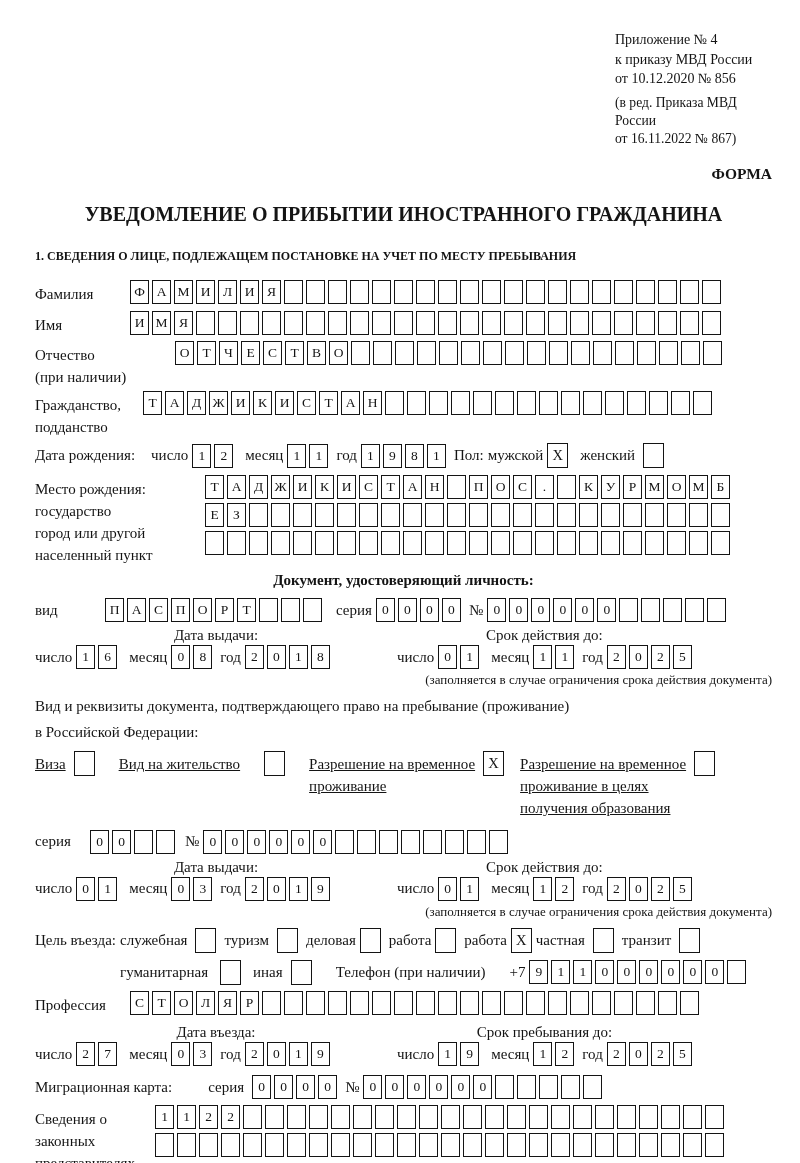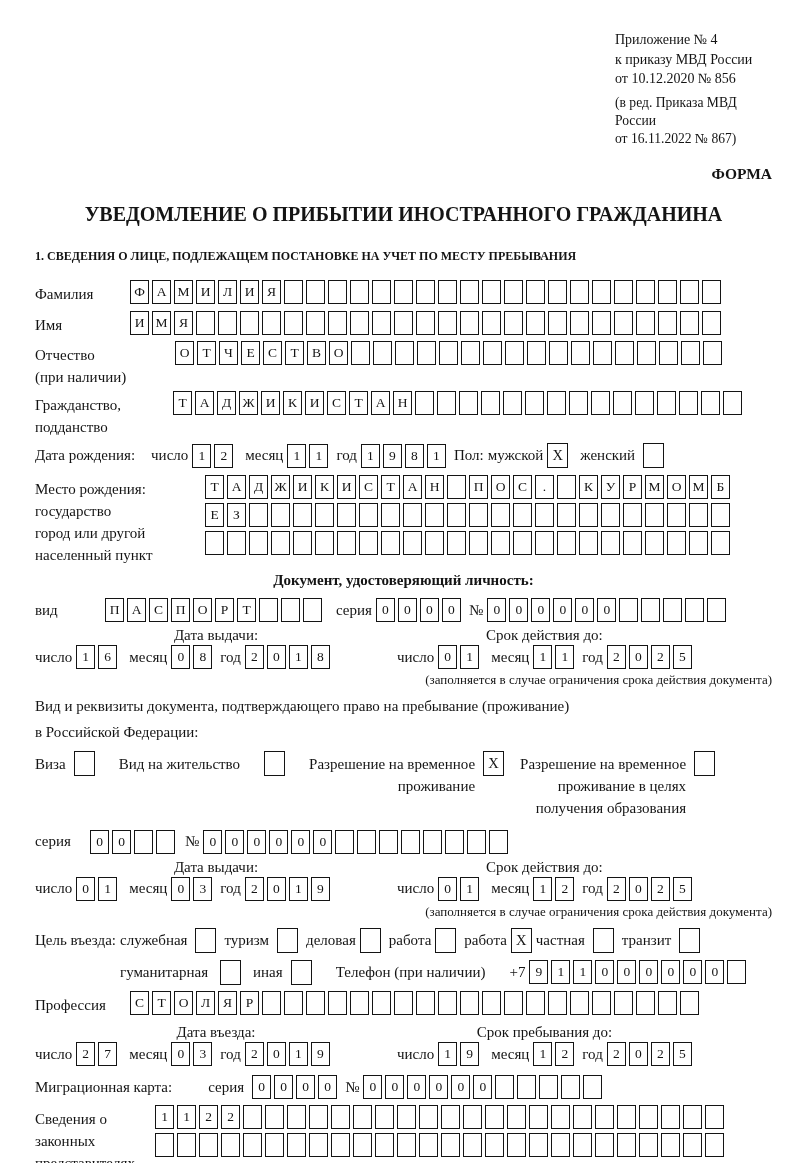--- a/index.html
+++ b/index.html
@@ -42,21 +42,21 @@
   .datecol-r { }
   .dhead { text-align: center; margin-bottom: 1px; }
   .dgroup { display: flex; align-items: center; }
   .dlbl { padding: 0 4px 0 0; }
   .dlbl2 { padding: 0 4px 0 12px; }
   .note-r { text-align: right; font-size: 13px; margin-top: 3px; }
 
   
   .opts { display: flex; align-items: flex-start; margin-top: 6px; }
   .opt { display: flex; align-items: flex-start; }
-  .opt-lbl { white-space: pre-line; text-align: right; line-height: 1.45; padding-top: 3px; padding-right: 8px; }
+  .opt-lbl { white-space: pre-line; text-align: left; line-height: 1.45; padding-top: 3px; padding-right: 8px; text-decoration: underline; }
 
   .gap4 { width: 4px; flex-shrink: 0; } .gap8 { width: 8px; flex-shrink: 0; }
   .gap12 { width: 12px; flex-shrink: 0; } .gap16 { width: 16px; flex-shrink: 0; }
   .gap24 { width: 24px; flex-shrink: 0; } .gap36 { width: 36px; flex-shrink: 0; }
 </style>
 </head>
 <body>
 
 <div class="page">
 
@@ -164,21 +164,21 @@
         <span class="bx"></span>
         <span class="bx"></span>
         <span class="bx"></span>
         <span class="bx"></span>
         <span class="bx"></span>
         <span class="bx"></span>
         <span class="bx"></span>
       </span>
   </div>
 
-  <div class="row" style="margin-top:2px;gap:30px;">
+  <div class="row" style="margin-top:2px;">
     <span class="lbl" style="width:108px;">Гражданство,
 подданство</span>
     <span class="boxes">
         <span class="bx">Т</span>
         <span class="bx">А</span>
         <span class="bx">Д</span>
         <span class="bx">Ж</span>
         <span class="bx">И</span>
         <span class="bx">К</span>
         <span class="bx">И</span>

